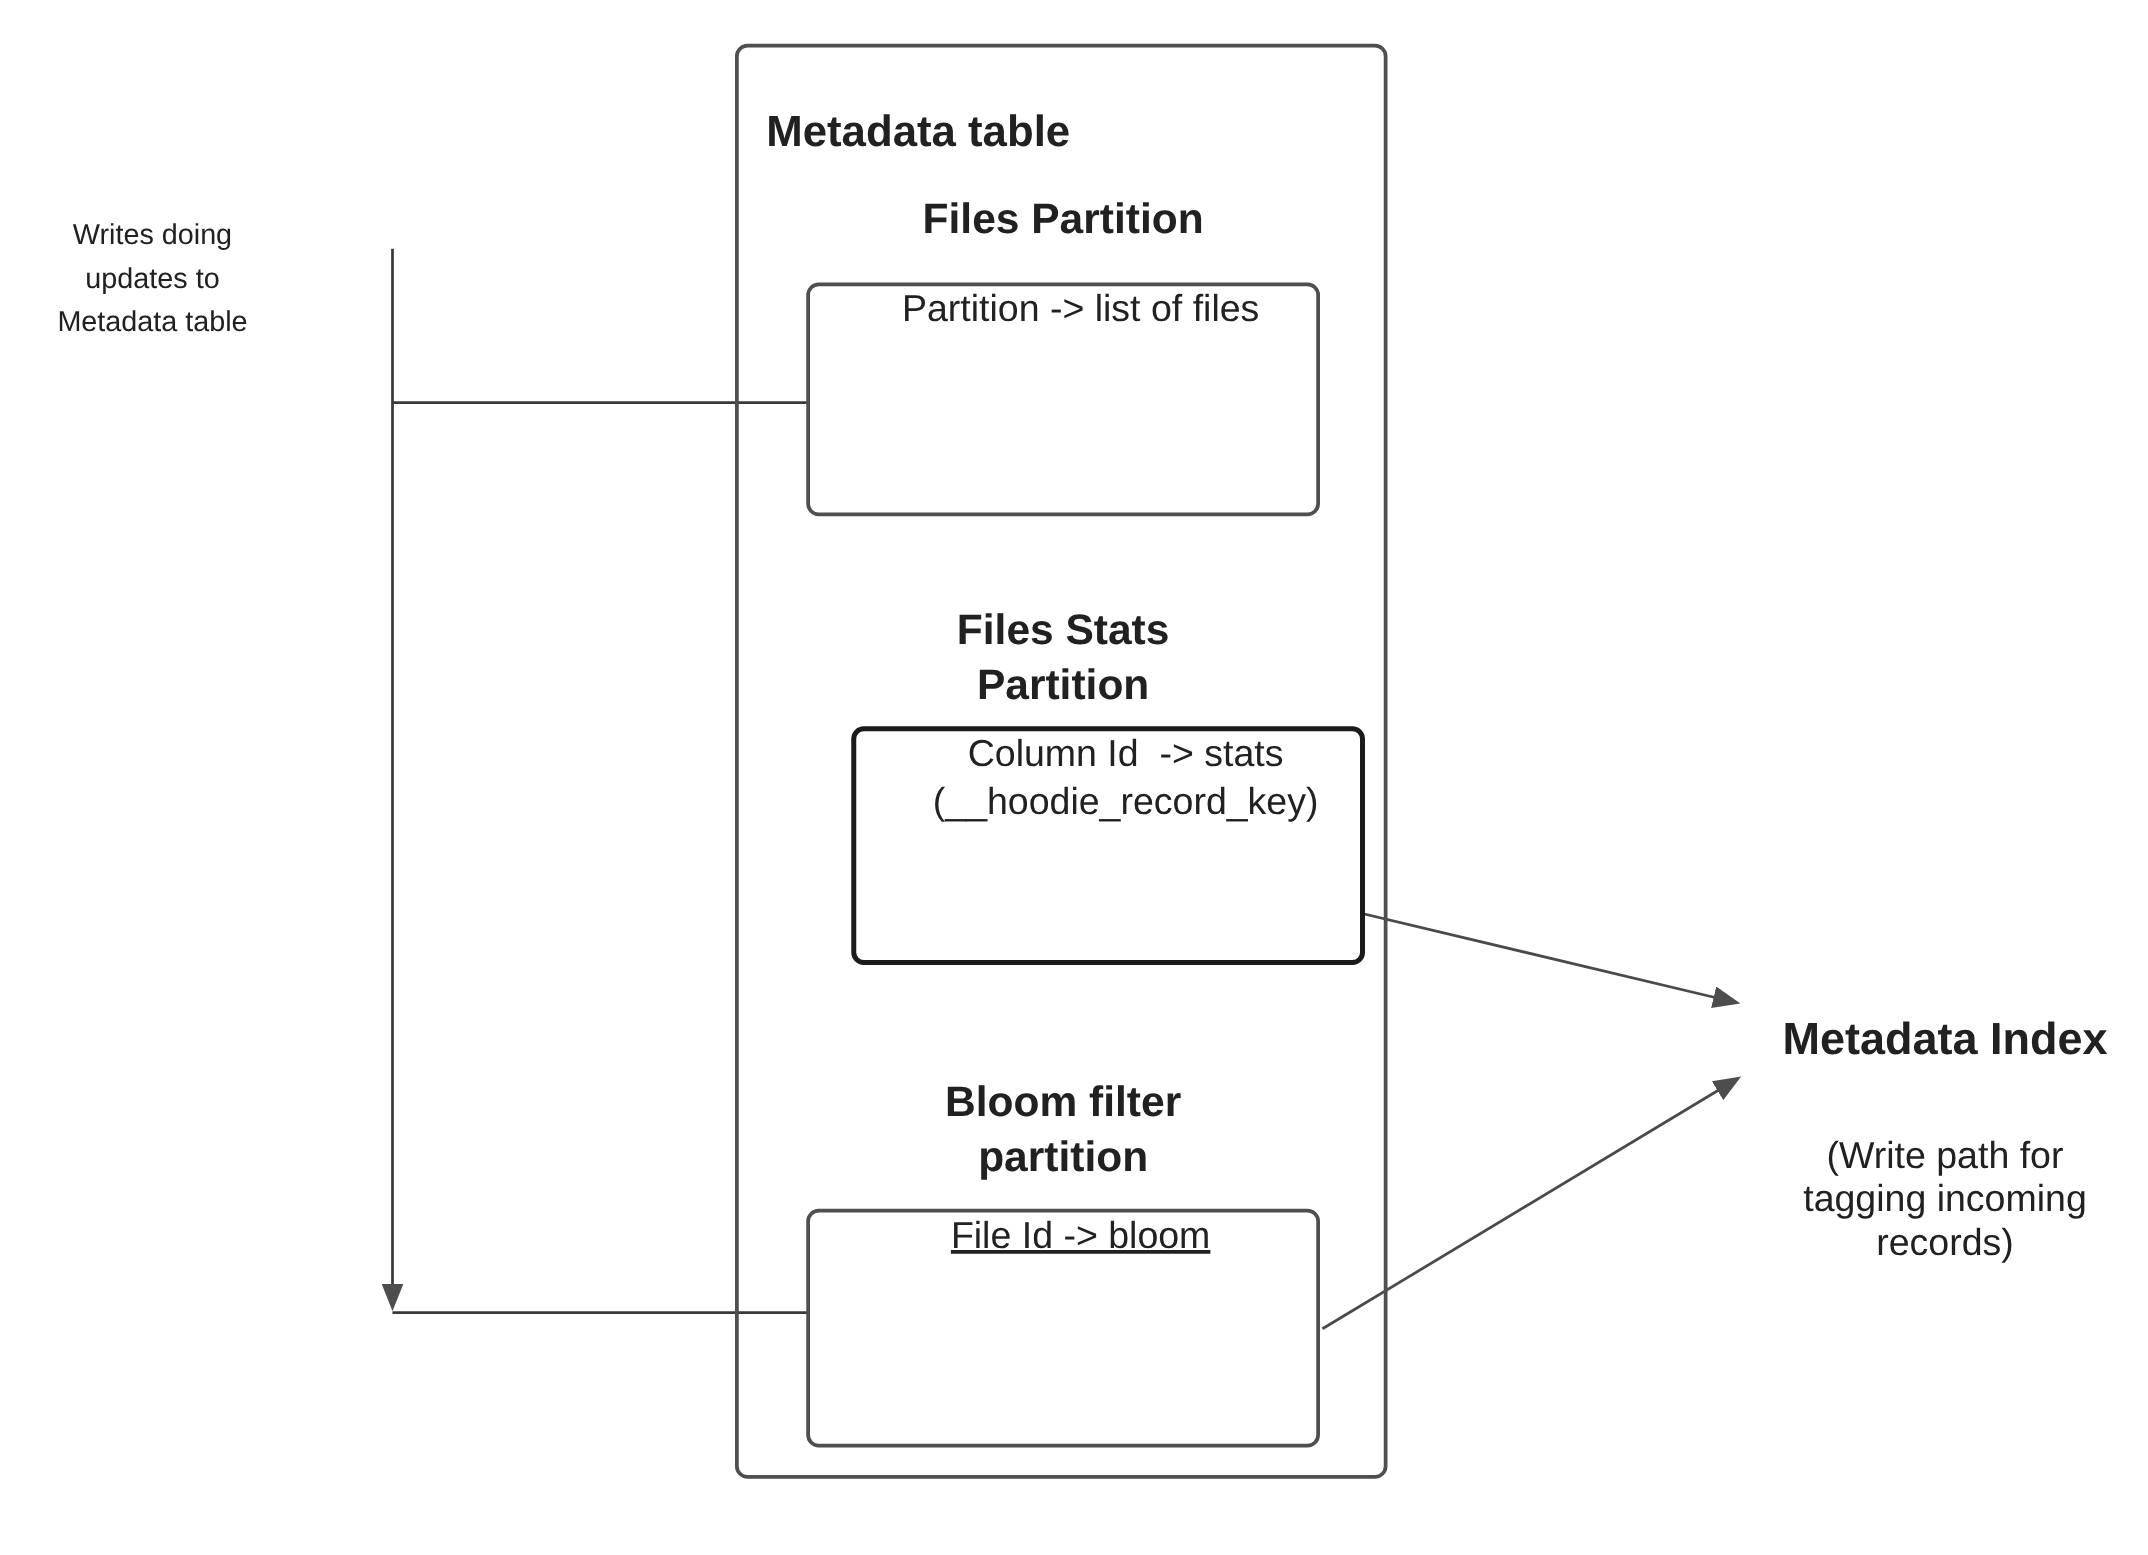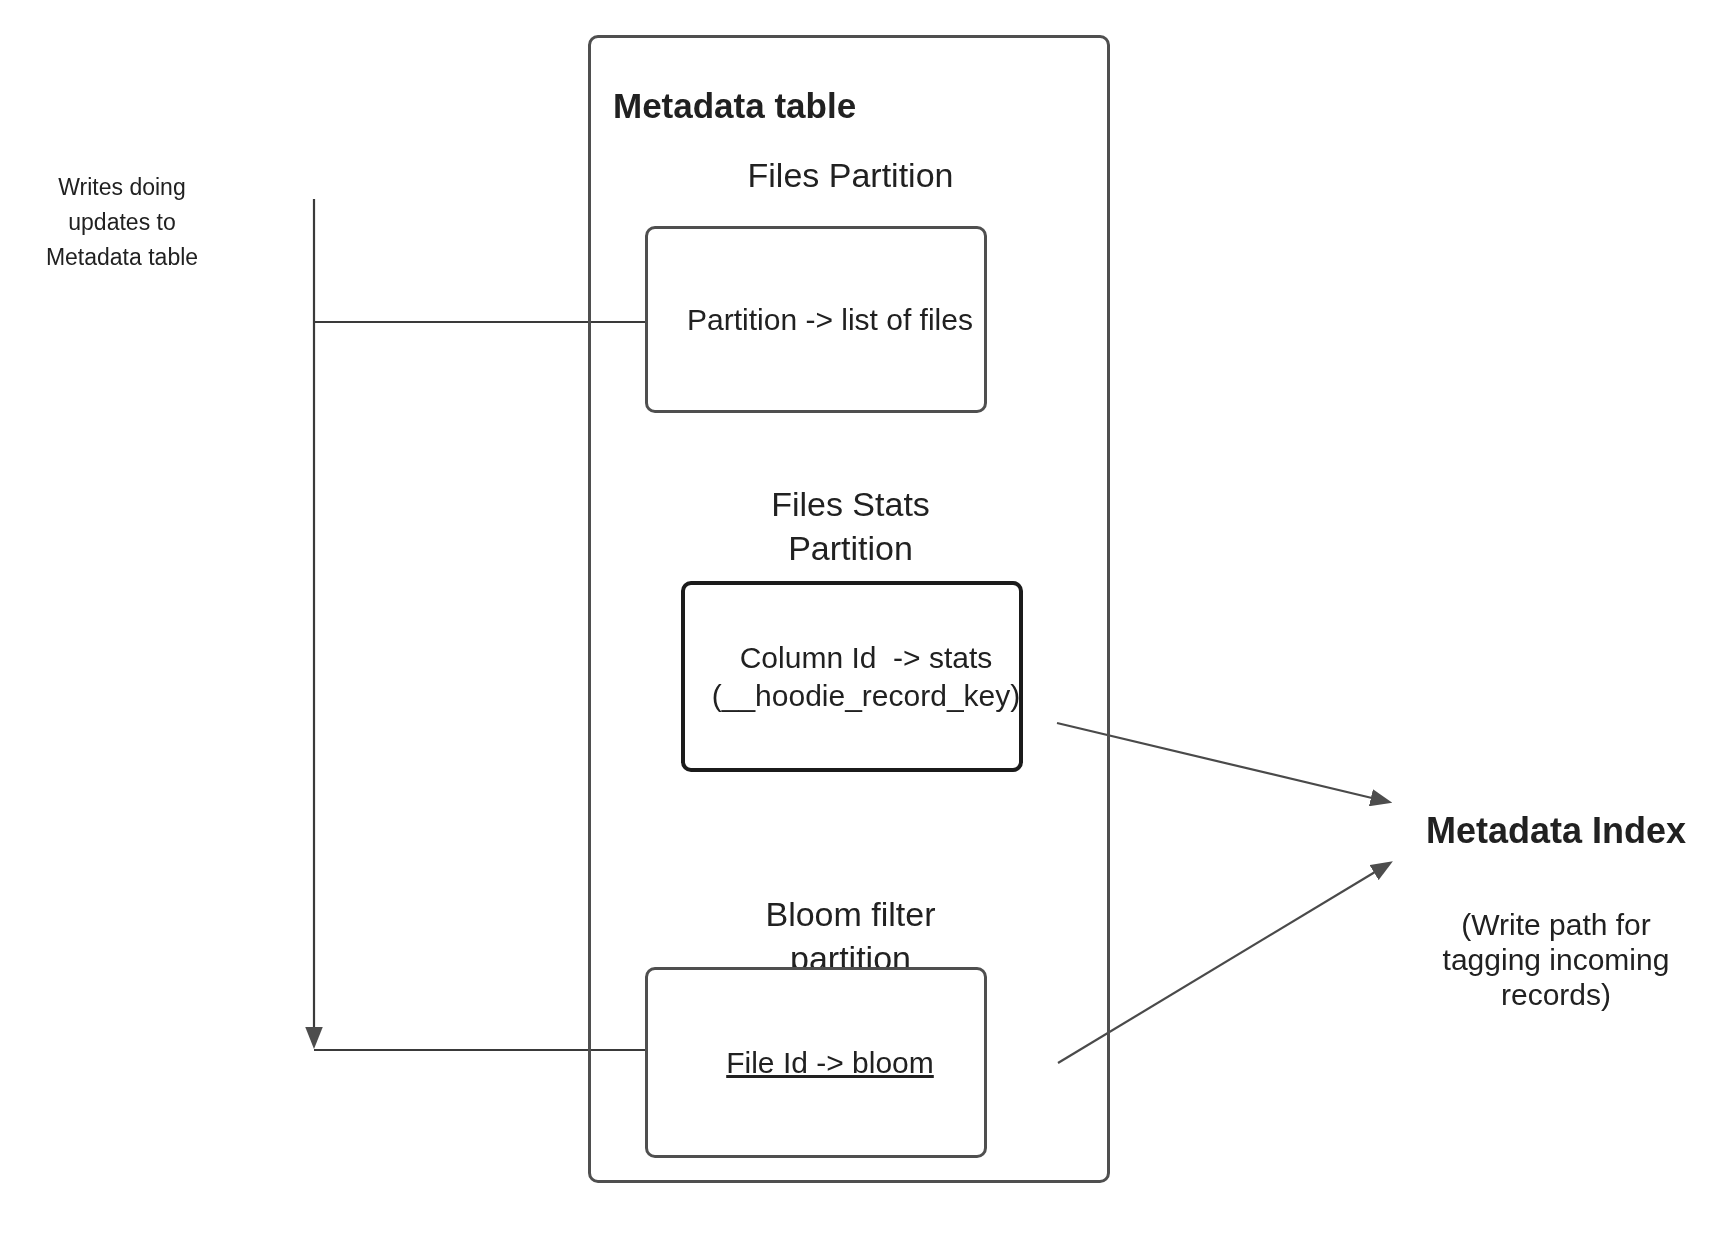--- a/index.html
+++ b/index.html
@@ -39,38 +39,38 @@
     left: 613px;
     top: 86px;
     font-size: 35px;
     font-weight: bold;
   }
   .heading {
     left: 645px;
     width: 411px;
     text-align: center;
     font-size: 34px;
-    font-weight: normal;
+    font-weight: bold;
     line-height: 44px;
   }
   .heading-files  { top: 153px; }
   .heading-stats  { top: 482px; }
-  .heading-bloom  { top: 892px; }
+  .heading-bloom  { top: 860px; }
 
   .inner-box {
     left: 645px;
-    width: 342px;
+    width: 411px;
     height: 191px;
     border: 3px solid #4f4f4f;
     border-radius: 10px;
     box-sizing: border-box;
     display: flex;
     flex-direction: column;
     align-items: center;
-    justify-content: center;
+    justify-content: flex-start;
     font-size: 30px;
     line-height: 38px;
     text-align: center;
     background: #ffffff;
     padding-left: 28px;
   }
   .box-files { top: 226px; height: 187px; }
   .box-stats { top: 581px; border-width: 4px; border-color: #1b1b1b; margin-left: 36px; }
   .box-bloom { top: 967px; text-decoration: underline; }
   .box-line { white-space: pre; display: block; }

